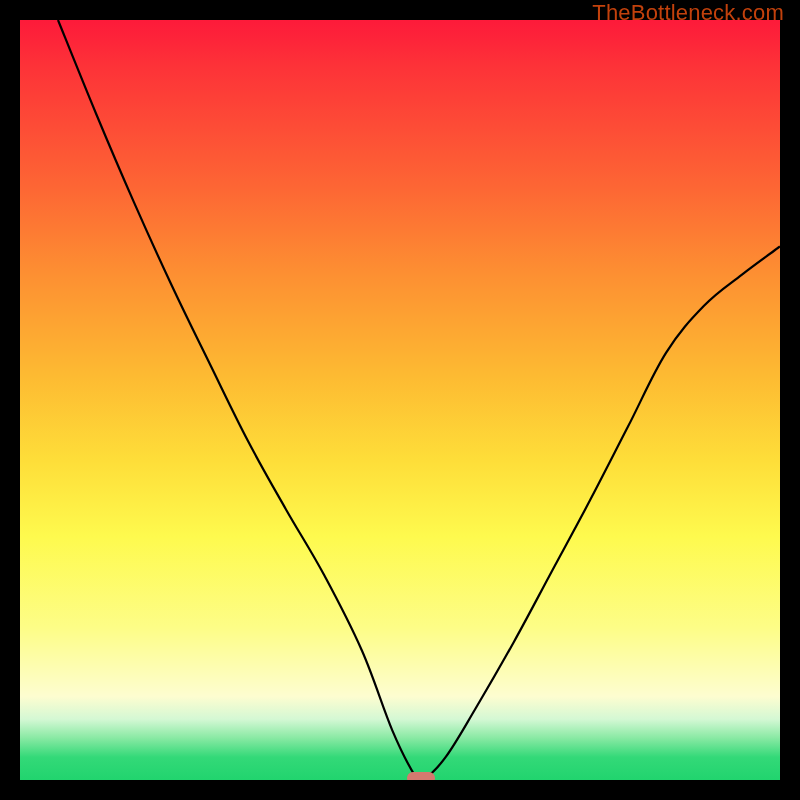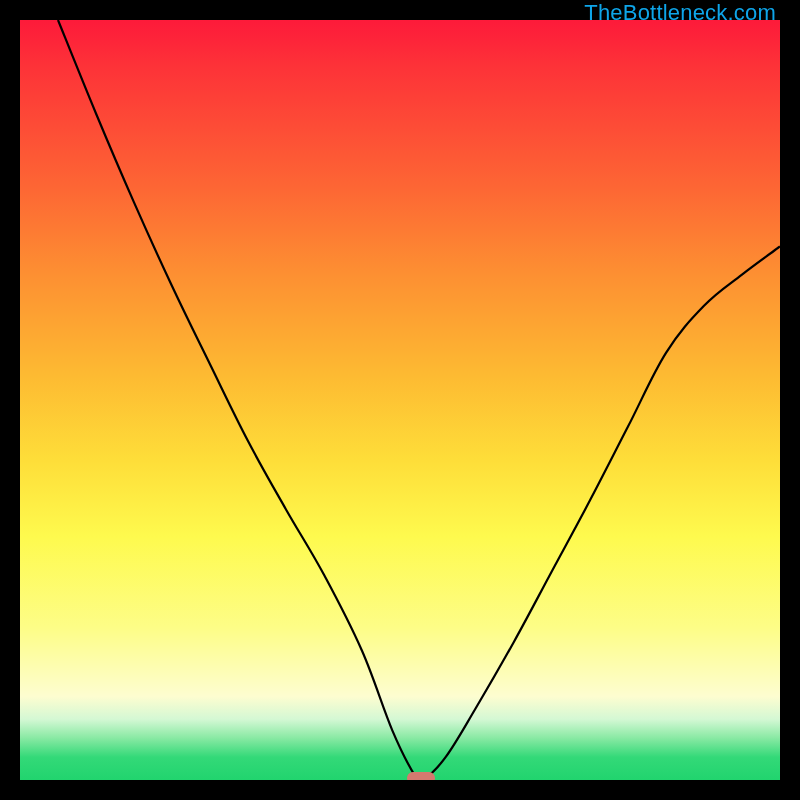--- a/index.html
+++ b/index.html
@@ -46,22 +46,22 @@
       #fdfdd0 89%,
       #d4f8d4 92%,
       #88e9a3 94.5%,
       #33d978 97%,
       #21d46e 100%
     );
   }
   .watermark {
     position: absolute;
     top: 0px;
-    right: 24px;
-    color: #0ea5e9;
+    right: 16px;
+    color: #c2410c;
     font-size: 22px;
     font-weight: 500;
     letter-spacing: 0.2px;
     z-index: 10;
   }
   .curve-svg {
     position: absolute;
     left: 0;
     top: 0;
     width: 760px;

